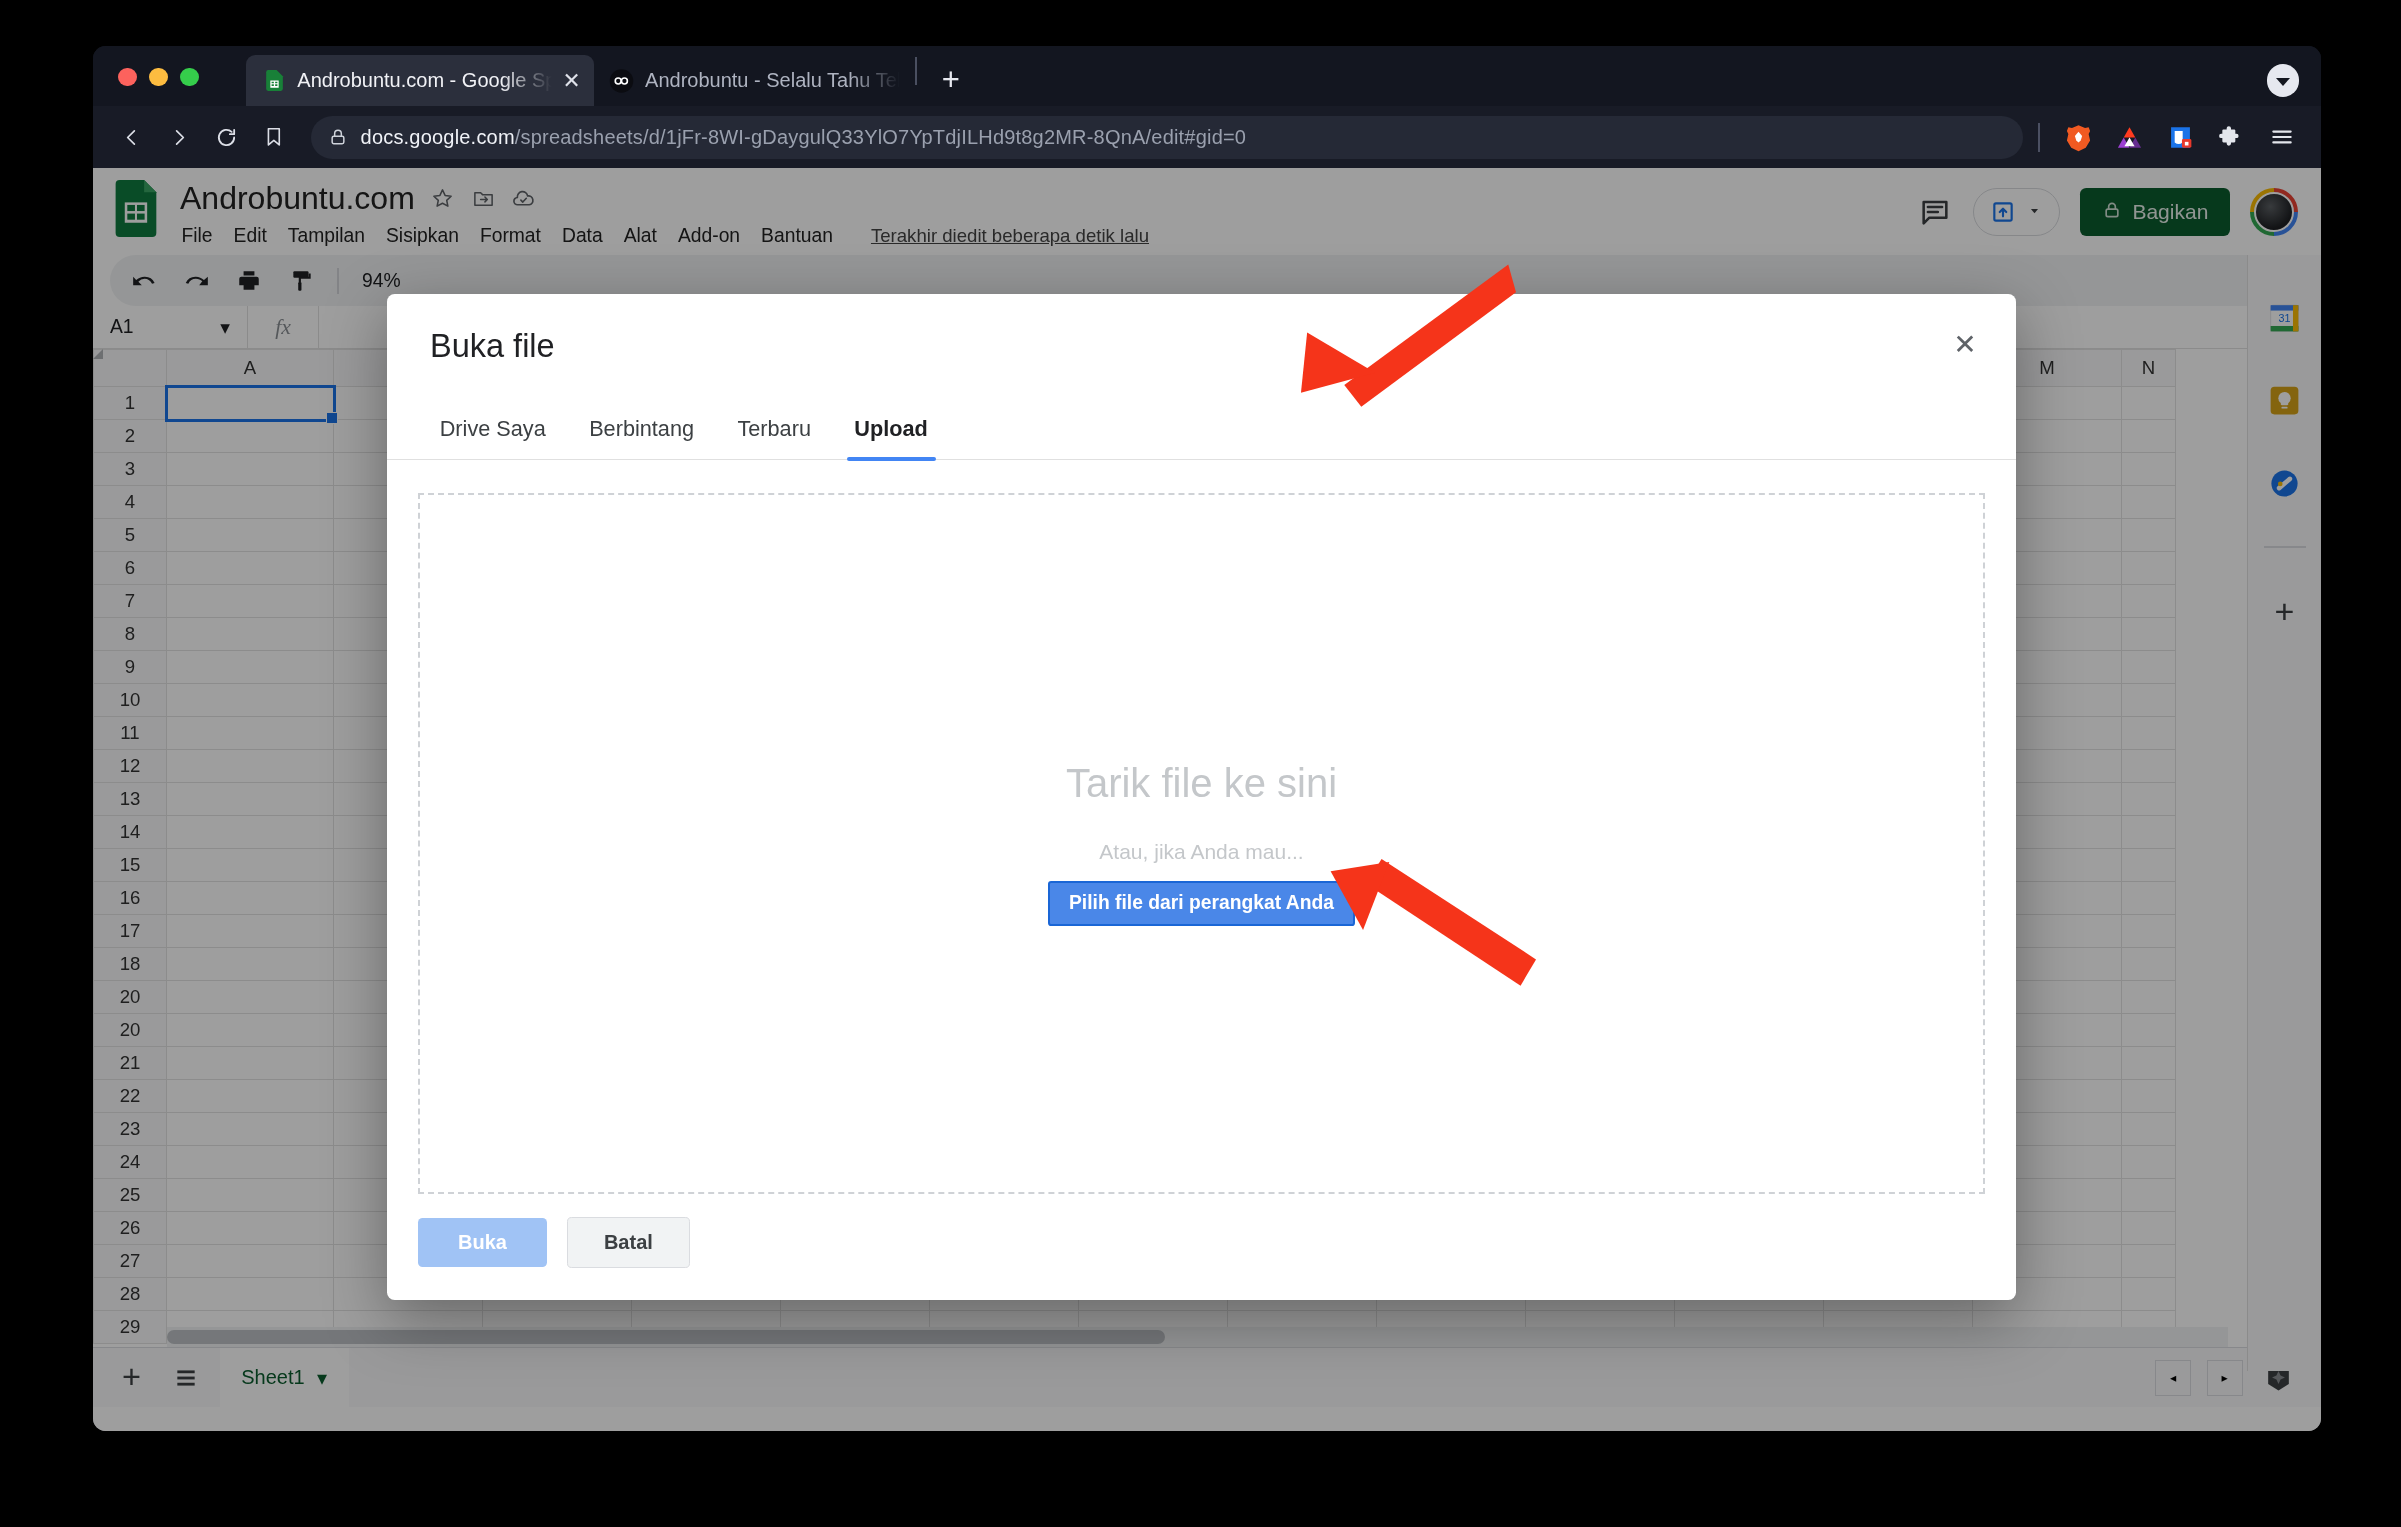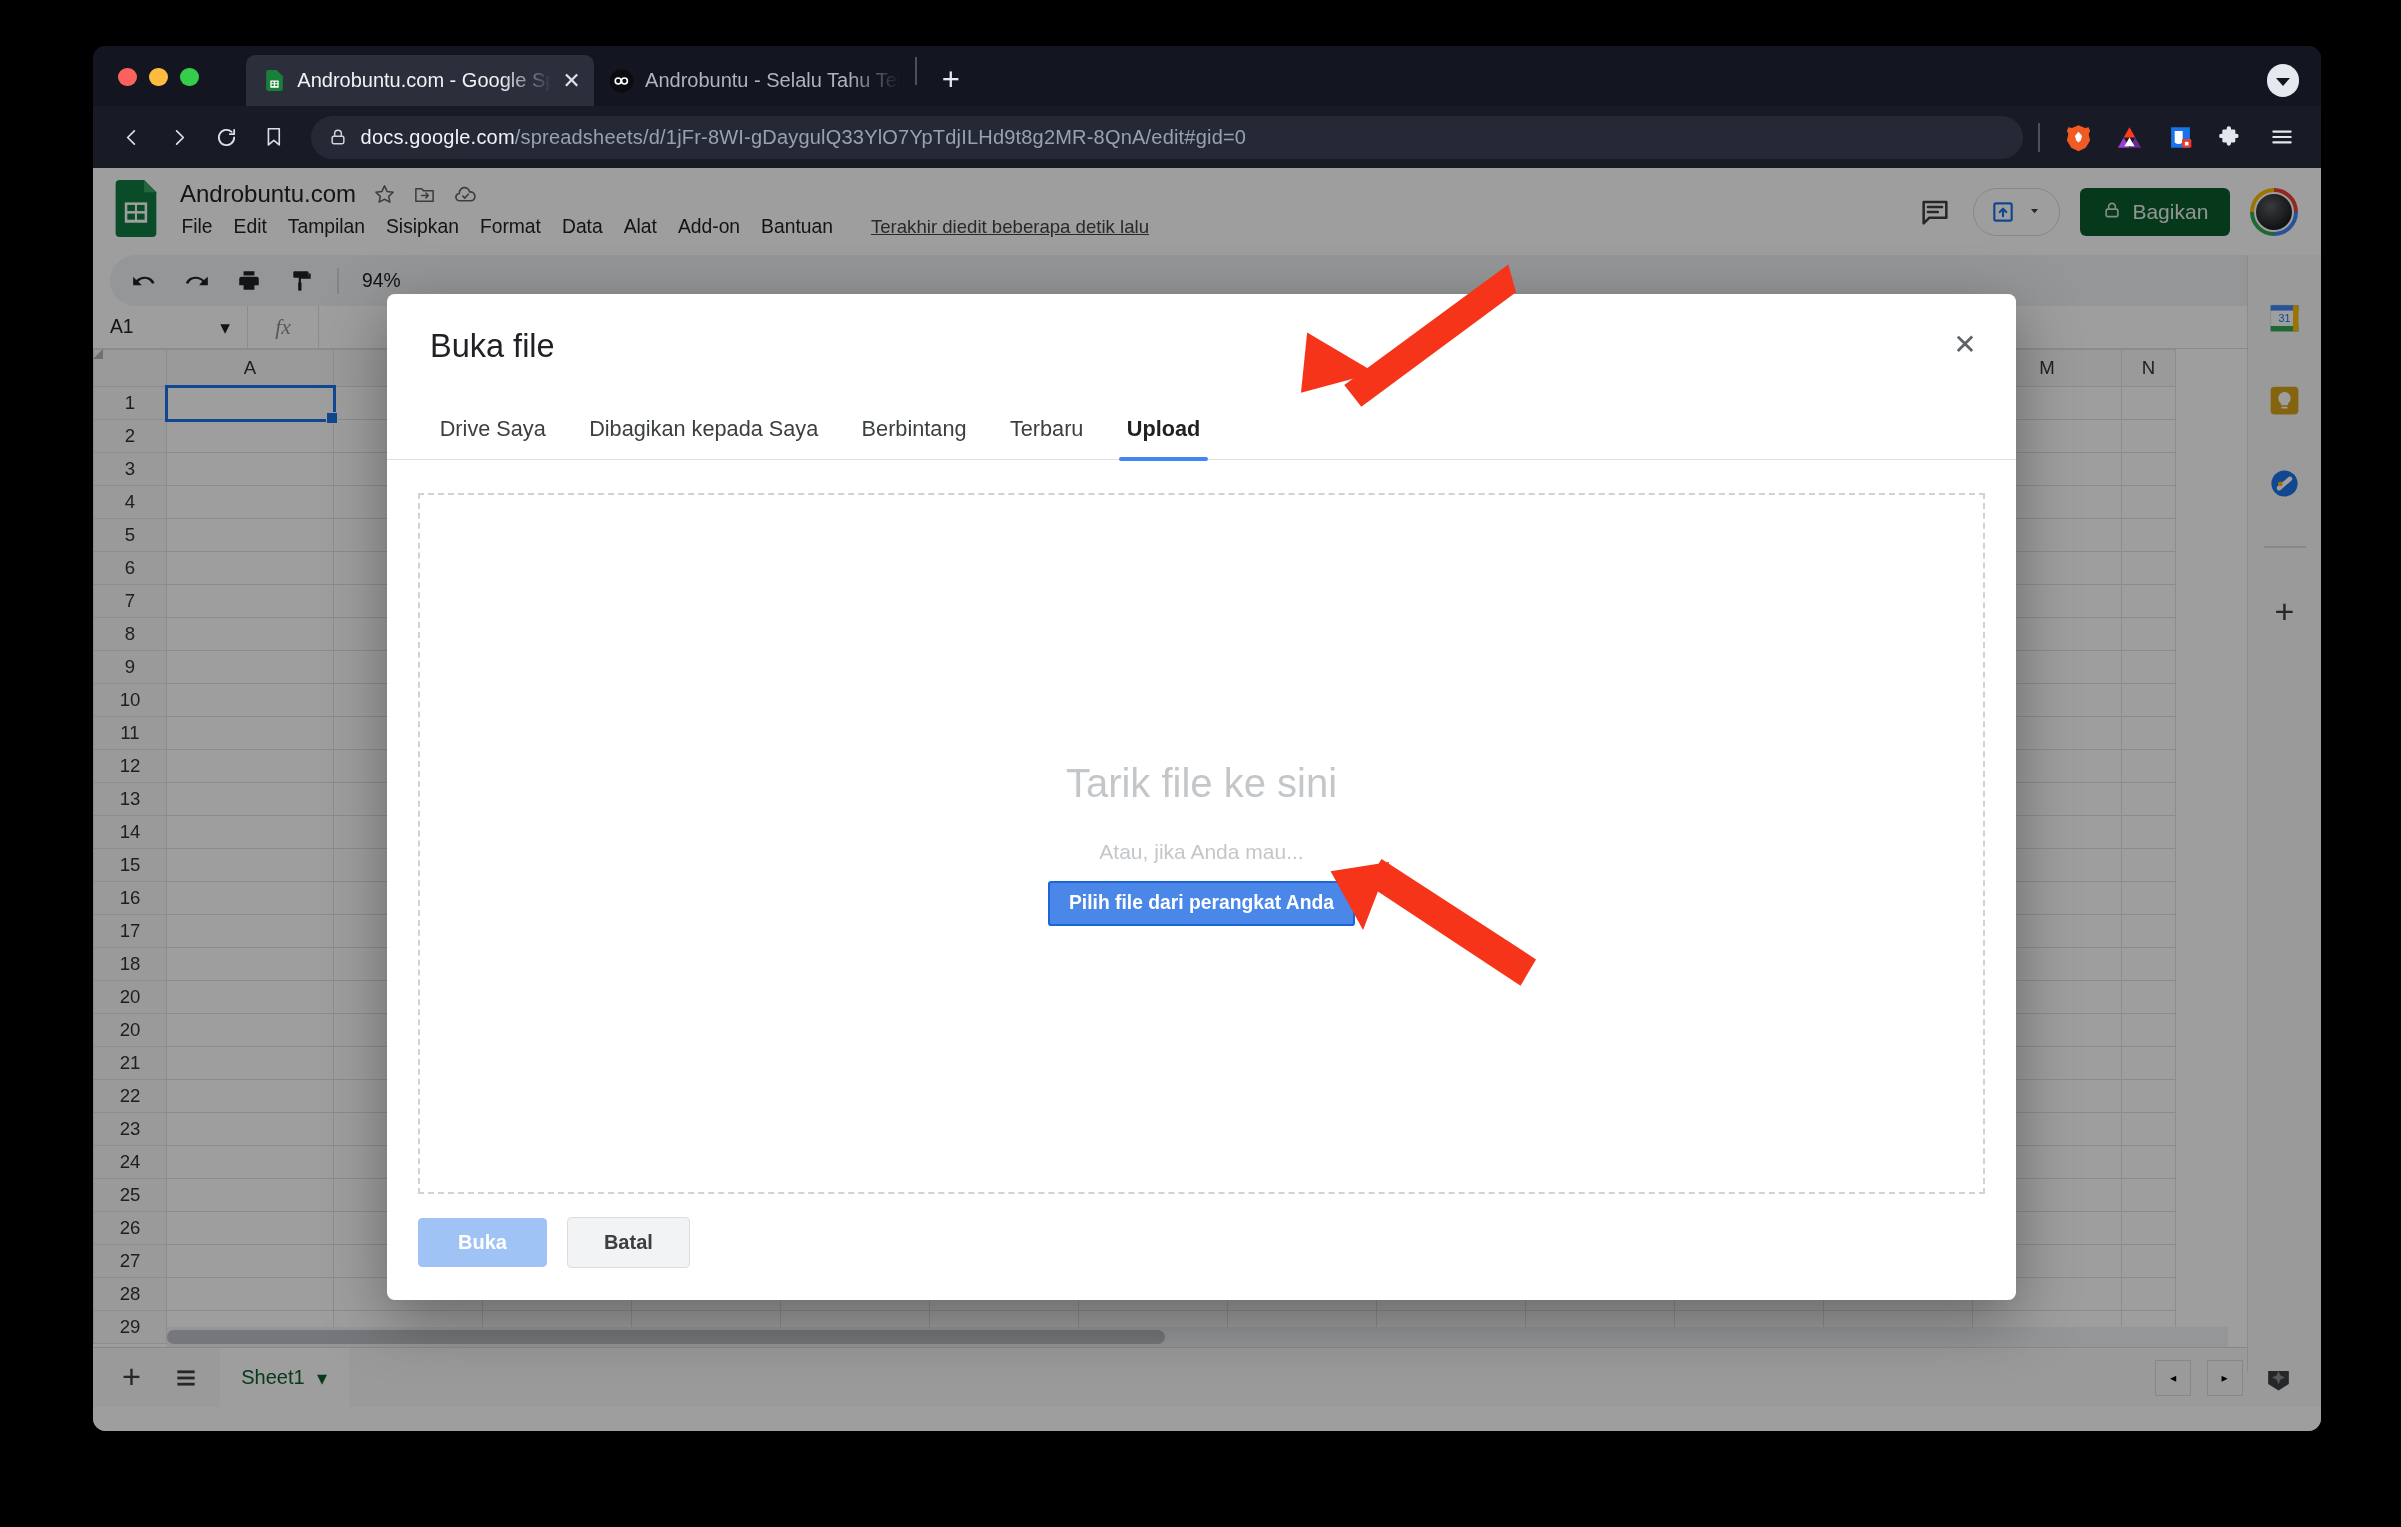--- a/index.html
+++ b/index.html
@@ -129,21 +129,21 @@
     position: absolute; inset: 0; background: rgba(0,0,0,.38); z-index: 40;
   }
 
   #sheets-header {
     height: 87px; display: flex; align-items: flex-start;
     padding: 12.4px 23px 0 20px; background: #fff;
   }
   #sheets-logo { width: 50px; height: 57px; margin-right: 17px; flex: 0 0 50px; }
   #title-block { display: flex; flex-direction: column; }
   #doc-title-row { display: flex; align-items: center; gap: 15.5px; }
-  #doc-title { font-size: 24px; color: #222; font-weight: 400; }
+  #doc-title { font-size: 32px; color: #222; font-weight: 400; }
   .title-icon { width: 25px; height: 25px; display:flex; align-items:center; justify-content:center; }
   #menu-row { display: flex; align-items: center; gap: 21px; margin-top: 7.7px; padding-left: 1.5px; }
   .menu-item { font-size: 19.3px; color: #222; }
   #last-edit { font-size: 18.6px; color: #444; text-decoration: underline; margin-left: 17px; }
   #header-right {
     margin-left: auto; display: flex; align-items: center; gap: 20px; padding-top: 7.7px;
   }
   #comment-icon { width: 36px; height: 36px; display:flex;align-items:center;justify-content:center; }
   #present-chip {
     height: 48px; min-width: 87px; border: 1.5px solid #d8dade; border-radius: 24px;
@@ -1144,21 +1144,20 @@
     <div id="modal-scrim"></div>
 
     <div id="buka-file-dialog">
       <div id="dialog-header">
         <div id="dialog-title">Buka file</div>
         <div id="dialog-close">✕</div>
       </div>
 
       <div id="dialog-tabs">
         <div class="dlg-tab">Drive Saya</div>
-        <div class="dlg-tab">Dibagikan kepada Saya</div>
         <div class="dlg-tab">Berbintang</div>
         <div class="dlg-tab">Terbaru</div>
         <div class="dlg-tab active">Upload</div>
       </div>
 
       <div id="dropzone">
         <div id="dropzone-title">Tarik file ke sini</div>
         <div id="dropzone-sub">Atau, jika Anda mau...</div>
         <div id="pick-file-button">Pilih file dari perangkat Anda</div>
       </div>

